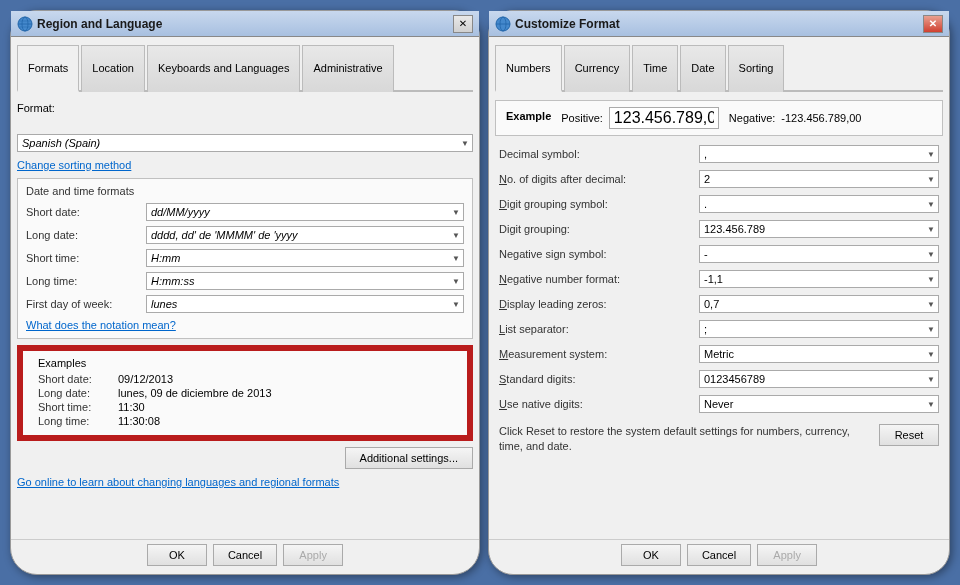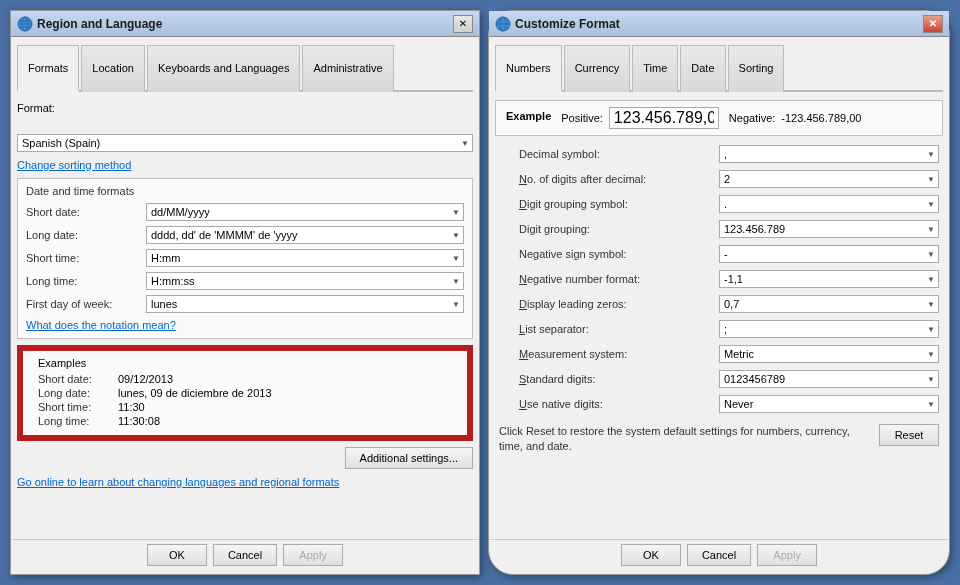--- a/index.html
+++ b/index.html
@@ -95,20 +95,21 @@
       background: #f0f0f0;
       border-bottom: 2px solid #f0f0f0;
       font-weight: normal;
       z-index: 1;
     }
 
     
     .left-dialog {
       width: 470px;
       min-height: 560px;
+      border-radius: 27px;
     }
 
     .section-label {
       font-size: 11px;
       margin-bottom: 20px;
       margin-top: 2px;
     }
 
     select, .select-like {
       background: white;
@@ -130,20 +131,21 @@
       position: absolute;
       right: 4px;
       top: 50%;
       transform: translateY(-50%);
       font-size: 8px;
       color: #555;
       pointer-events: none;
     }
     .select-wrapper select {
       padding-right: 28px;
+      font-style: italic;
     }
 
     .link-text {
       color: #0066cc;
       text-decoration: underline;
       cursor: pointer;
       font-size: 11px;
     }
 
     .group-box {
@@ -276,21 +278,20 @@
       display: flex;
       align-items: center;
       margin-bottom: 5px;
       padding: 1px 4px;
     }
     .setting-label {
       width: 200px;
       font-size: 11px;
       color: #333;
       flex-shrink: 0;
-      margin-left: 20px;
     }
     .setting-label u {
       text-decoration: underline;
     }
     .setting-select-wrap {
       flex: 1;
       position: relative;
       display: inline-block;
     }
     .setting-select-wrap::after {

